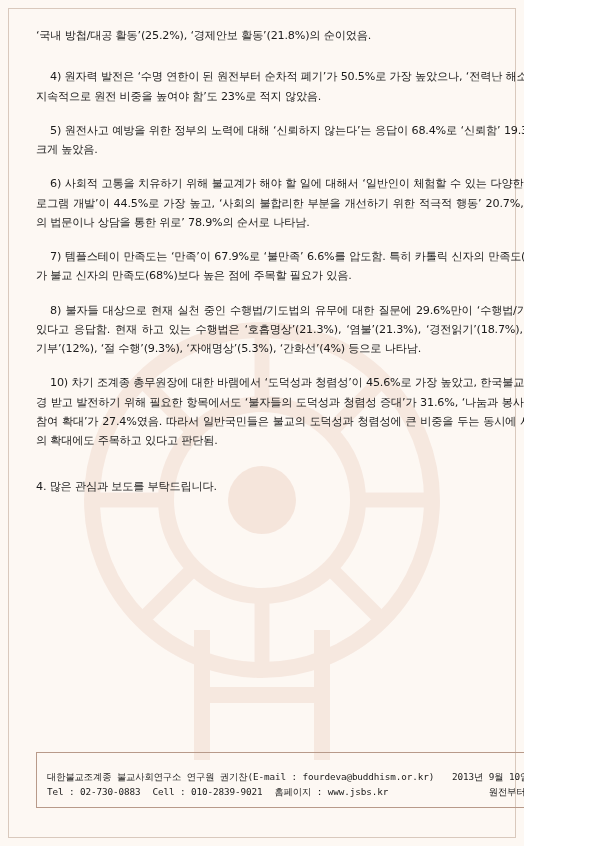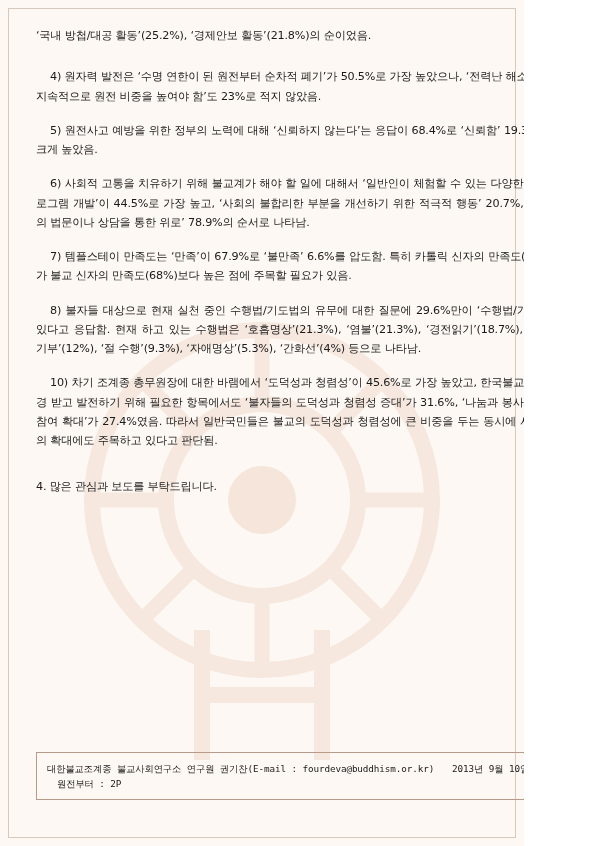--- a/index.html
+++ b/index.html
@@ -68,21 +68,21 @@
     letter-spacing: -0.2px;
   }
   
   .footer-box {
     position: absolute;
     left: 36px;
     top: 752px;
     width: 528px;
     box-sizing: border-box;
     border: 1px solid #b89a8a;
-    padding: 8px 10px 8px 10px;
+    padding: 16px 10px 8px 10px;
     background: transparent;
   }
   .footer-row {
     display: flex;
     justify-content: space-between;
     align-items: baseline;
     font-size: 9.3px;
     color: #1a1a1a;
     line-height: 1.62;
     letter-spacing: -0.1px;
@@ -140,17 +140,18 @@
     <p class="para indent">10) 차기 조계종 총무원장에 대한 바램에서 ‘도덕성과 청렴성’이 45.6%로 가장 높았고, 한국불교가 더 존경 받고 발전하기 위해 필요한 항목에서도 ‘불자들의 도덕성과 청렴성 증대’가 31.6%, ‘나눔과 봉사 등 사회참여 확대’가 27.4%였음. 따라서 일반국민들은 불교의 도덕성과 청렴성에 큰 비중을 두는 동시에 사회참여의 확대에도 주목하고 있다고 판단됨.</p>
     <p class="closing">4. 많은 관심과 보도를 부탁드립니다.</p>
   </div>
 
   <div class="footer-box">
     <div class="footer-row">
       <span class="footer-left">대한불교조계종 불교사회연구소 연구원 권기찬(E-mail : fourdeva@buddhism.or.kr)</span>
       <span class="footer-right">2013년 9월 10일 배포</span>
     </div>
     <div class="footer-row">
+      <span class="footer-left"><span>Tel : 02-730-0883</span><span class="footer-sep"></span><span>Cell : 010-2839-9021</span><span class="footer-sep"></span><span>홈페이지 : www.jsbs.kr</span></span>
       <span class="footer-right">원전부터 : 2P</span>
     </div>
   </div>
 
 </div>
 
 </body></html>

